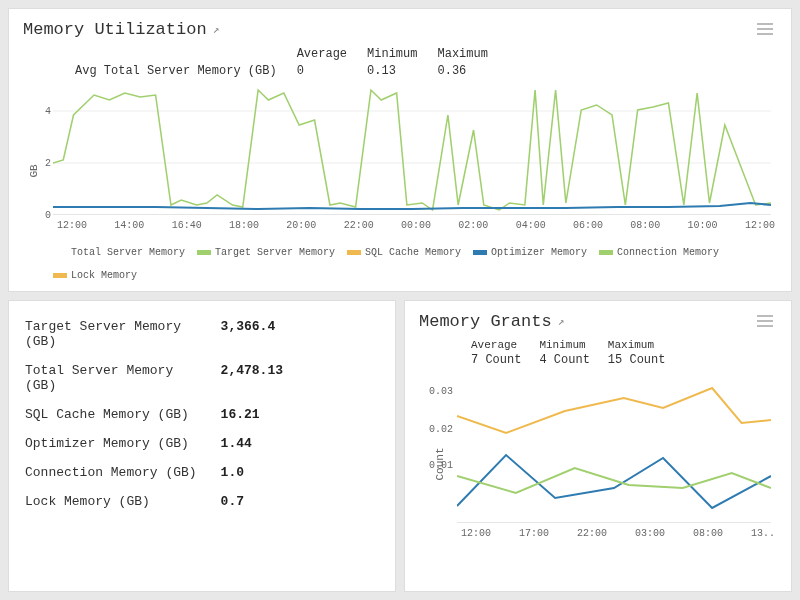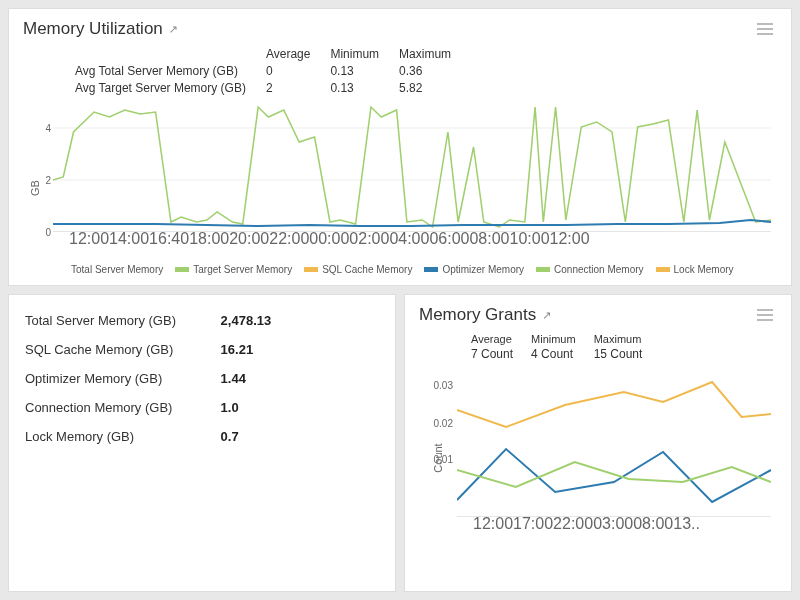--- a/index.html
+++ b/index.html
@@ -1,36 +1,36 @@
 <!DOCTYPE html>
 <html><head>
 <meta charset="utf-8">
 <style>
 * { box-sizing: border-box; margin: 0; padding: 0; }
 body { font-family: -apple-system, BlinkMacSystemFont, "Segoe UI", Arial, sans-serif; background: #e8e8e8; padding: 8px; color: #333; font-size: 13px; }
 .dashboard { width: 784px; height: 584px; display: flex; flex-direction: column; gap: 8px; }
-.panel { background: #fff; border: 1px solid #ddd; padding: 10px 14px; position: relative; }
+.panel { background: #fff; border: 1px solid #ddd; padding: 10px 14px; position: relative; font-family: Liberation Mono, monospace; }
 .panel-header { display: flex; align-items: center; justify-content: space-between; margin-bottom: 6px; }
 .panel-title { font-size: 17px; font-weight: 400; color: #333; display: flex; align-items: center; gap: 6px; }
 .ext-icon { font-size: 11px; color: #888; cursor: pointer; }
 .hamburger { display: flex; flex-direction: column; gap: 3px; cursor: pointer; padding: 4px; }
 .hamburger span { width: 16px; height: 2px; background: #bbb; display: block; }
 .top { flex: 0 0 auto; }
 .bottom { display: flex; gap: 8px; flex: 1; }
 .bottom .panel { flex: 1; }
 .summary-table { font-size: 12px; margin-left: 50px; margin-bottom: 4px; }
 .summary-table td { padding: 0 18px 1px 0; vertical-align: top; }
 .summary-table .val { font-weight: 400; }
 .summary-table .hdr { font-size: 12px; color: #333; }
 .chart-area { position: relative; height: 160px; margin-left: 30px; margin-right: 6px; }
 .y-label { position: absolute; left: -26px; top: 50%; transform: rotate(-90deg); transform-origin: center; font-size: 11px; color: #666; }
 .y-ticks { position: absolute; left: -20px; top: 0; height: 130px; width: 18px; }
 .y-ticks div { position: absolute; right: 0; font-size: 10px; color: #666; transform: translateY(-50%); }
 .plot { position: absolute; left: 0; top: 0; width: 100%; height: 130px; }
-.x-ticks { position: absolute; left: 16px; bottom: 14px; width: 100%; display: flex; font-size: 16px; color: #666; }
+.x-ticks { position: absolute; left: 4px; bottom: 14px; width: 100%; display: flex; justify-content: space-between; font-size: 10px; color: #666; }
 .legend { display: flex; flex-wrap: wrap; gap: 12px; font-size: 10px; color: #555; margin-left: 30px; margin-top: 2px; }
 .legend-item { display: flex; align-items: center; gap: 4px; }
 .swatch { width: 14px; height: 5px; }
 .details-table { width: 100%; font-size: 13px; }
 .details-table td { padding: 6px 8px 6px 0; vertical-align: top; }
 .details-table td:first-child { width: 55%; color: #333; }
 .details-table td:last-child { font-weight: 700; color: #222; }
 .grants-summary { font-size: 12px; margin-left: 50px; margin-bottom: 4px; }
 .grants-summary td { padding: 0 16px 0 0; }
 .grants-summary .hdr { font-size: 11px; }
@@ -65,26 +65,20 @@
         <td class="hdr">Average</td>
         <td class="hdr">Minimum</td>
         <td class="hdr">Maximum</td>
       </tr>
       <tr>
         <td>Avg Total Server Memory (GB)</td>
         <td class="val">0</td>
         <td class="val">0.13</td>
         <td class="val">0.36</td>
       </tr>
-      <tr>
-        <td>Avg Target Server Memory (GB)</td>
-        <td class="val">2</td>
-        <td class="val">0.13</td>
-        <td class="val">5.82</td>
-      </tr>
     </tbody>
       </table>
     <div class="chart-area">
       <div class="y-label">GB</div>
       <div class="y-ticks">
         <div style="top:100%">0</div>
         <div style="top:60%">2</div>
         <div style="top:20%">4</div>
       </div>
       <svg class="plot" viewBox="0 0 700 130" preserveAspectRatio="none">
@@ -139,20 +133,24 @@
           <span class="swatch" style="background:#f0b94d"></span>
           <span>Lock Memory</span>
         </div>
     </div>
   </div>
 
   <div class="bottom">
     <div class="panel">
       <table class="details-table">
         <tbody>
+            <tr>
+              <td>Target Server Memory (GB)</td>
+              <td>3,366.4</td>
+            </tr>
         <tr>
               <td>Total Server Memory (GB)</td>
               <td>2,478.13</td>
             </tr>
         <tr>
               <td>SQL Cache Memory (GB)</td>
               <td>16.21</td>
             </tr>
         <tr>
               <td>Optimizer Memory (GB)</td>

